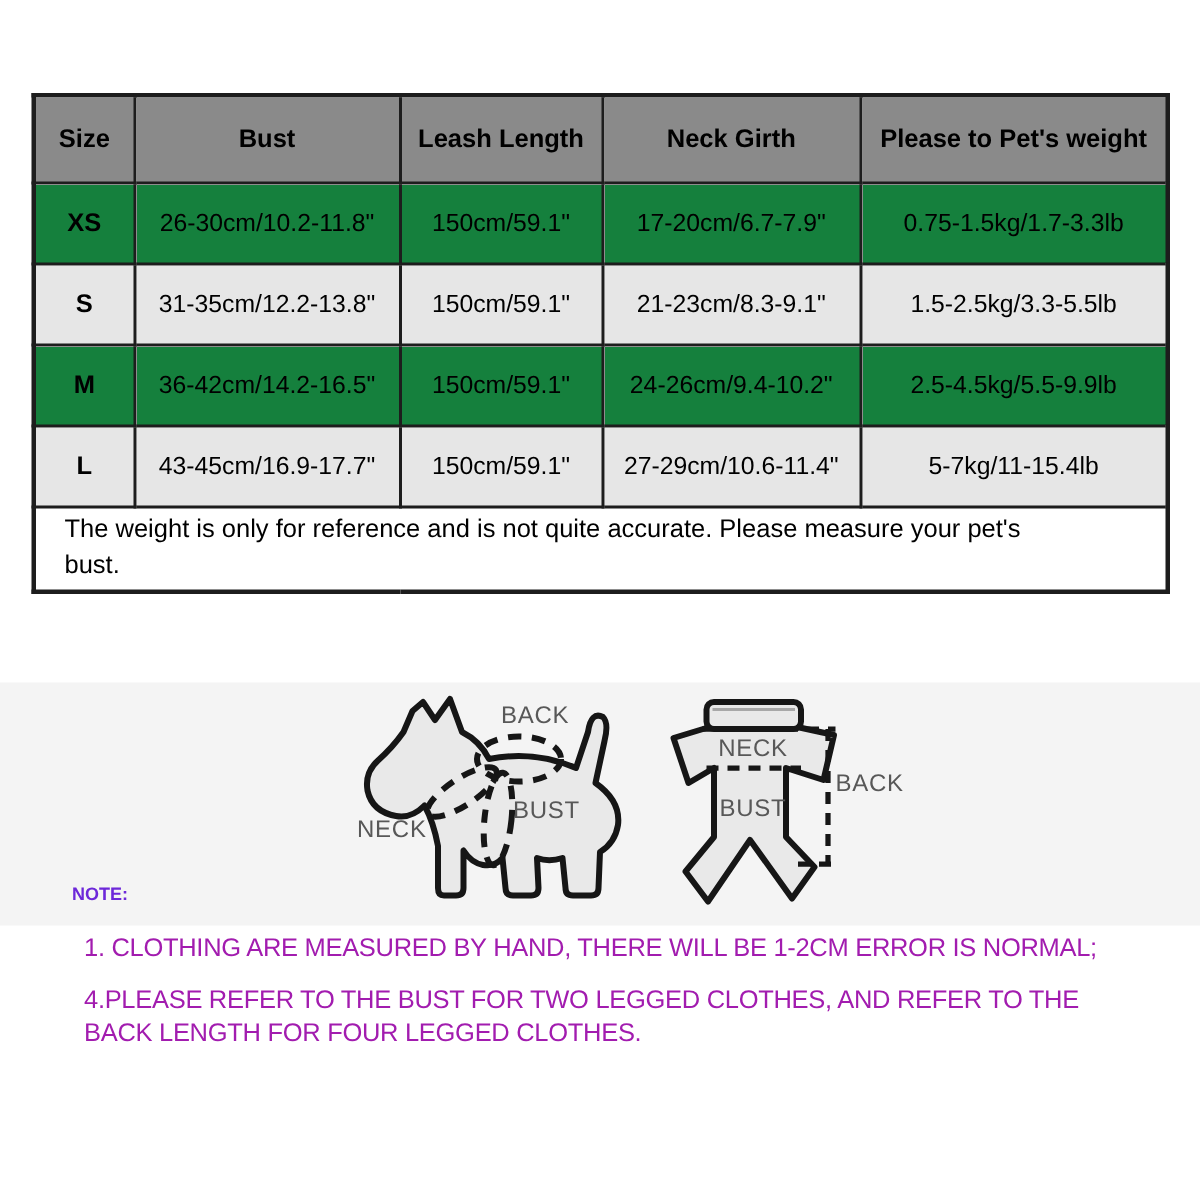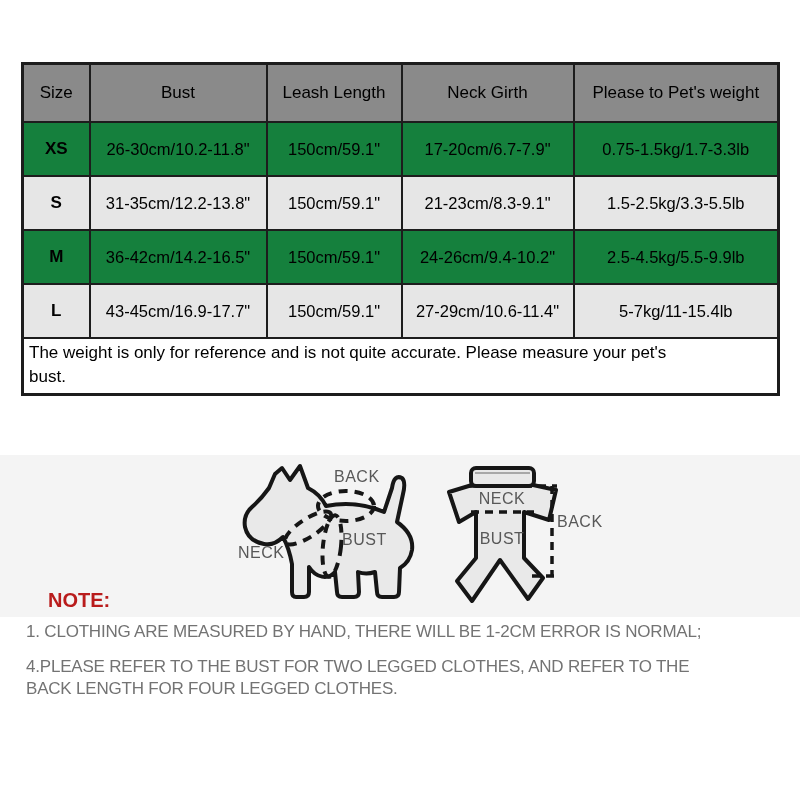--- a/index.html
+++ b/index.html
@@ -14,49 +14,49 @@
     border-collapse:collapse;table-layout:fixed;
     border:3px solid var(--border-color);
   }
   .size-table th,.size-table td{
     border:2px solid var(--border-color);
     text-align:center;vertical-align:middle;
     overflow:hidden;white-space:nowrap;
   }
   .size-table thead th{
     background:var(--header-bg);
-    height:54px;font-size:17px;font-weight:normal;color:#000;
+    height:54px;font-size:17px;font-weight:bold;color:#000;
   }
   .size-table tbody td{height:50px;font-size:16.5px;background:#15803d;}
   .size-table tbody tr:nth-child(even) td{background:var(--row-alt);}
   .size-table td.size{font-weight:bold;font-size:17px;}
   .size-table tfoot td{
     background:#ffffff;text-align:left;vertical-align:top;
-    font-size:17px;line-height:24px;padding:2px 5px;height:50px;
+    font-size:17px;line-height:24px;padding:2px 19px;height:50px;
     white-space:pre-line;
   }
 
   
   .diagram-band{
     position:absolute;left:0;top:455px;width:800px;height:162px;
     background:var(--band-bg);
   }
   svg.diagram{position:absolute;overflow:visible;}
   .shape{fill:var(--shape-fill);stroke:var(--line-color);stroke-width:4;stroke-linejoin:round;}
   .dash{fill:none;stroke:var(--line-color);stroke-width:4;stroke-dasharray:9 7;stroke-linecap:butt;}
   .dash-thin{fill:none;stroke:var(--line-color);stroke-width:3.5;stroke-dasharray:8 6;}
   .diag-label{fill:var(--label-color);font-family:"Liberation Sans",sans-serif;font-size:16px;letter-spacing:0.5px;}
   .collar-line{stroke:#a8a8a8;stroke-width:2;}
 
   
   .note-heading{
     position:absolute;left:48px;top:589px;
-    font-size:20px;font-weight:600;color:#b91c1c;
+    font-size:12px;font-weight:600;color:#6d28d9;
   }
-  .notes{position:absolute;left:26px;top:621px;width:716px;color:#737373;}
+  .notes{position:absolute;left:56px;top:621px;width:716px;color:#a21caf;}
   .note-item{
     font-size:17px;line-height:22px;margin:0 0 13px 0;
     white-space:pre-line;letter-spacing:-0.2px;
   }
 </style>
 </head>
 <body>
 
 <table class="size-table">
   <colgroup>

